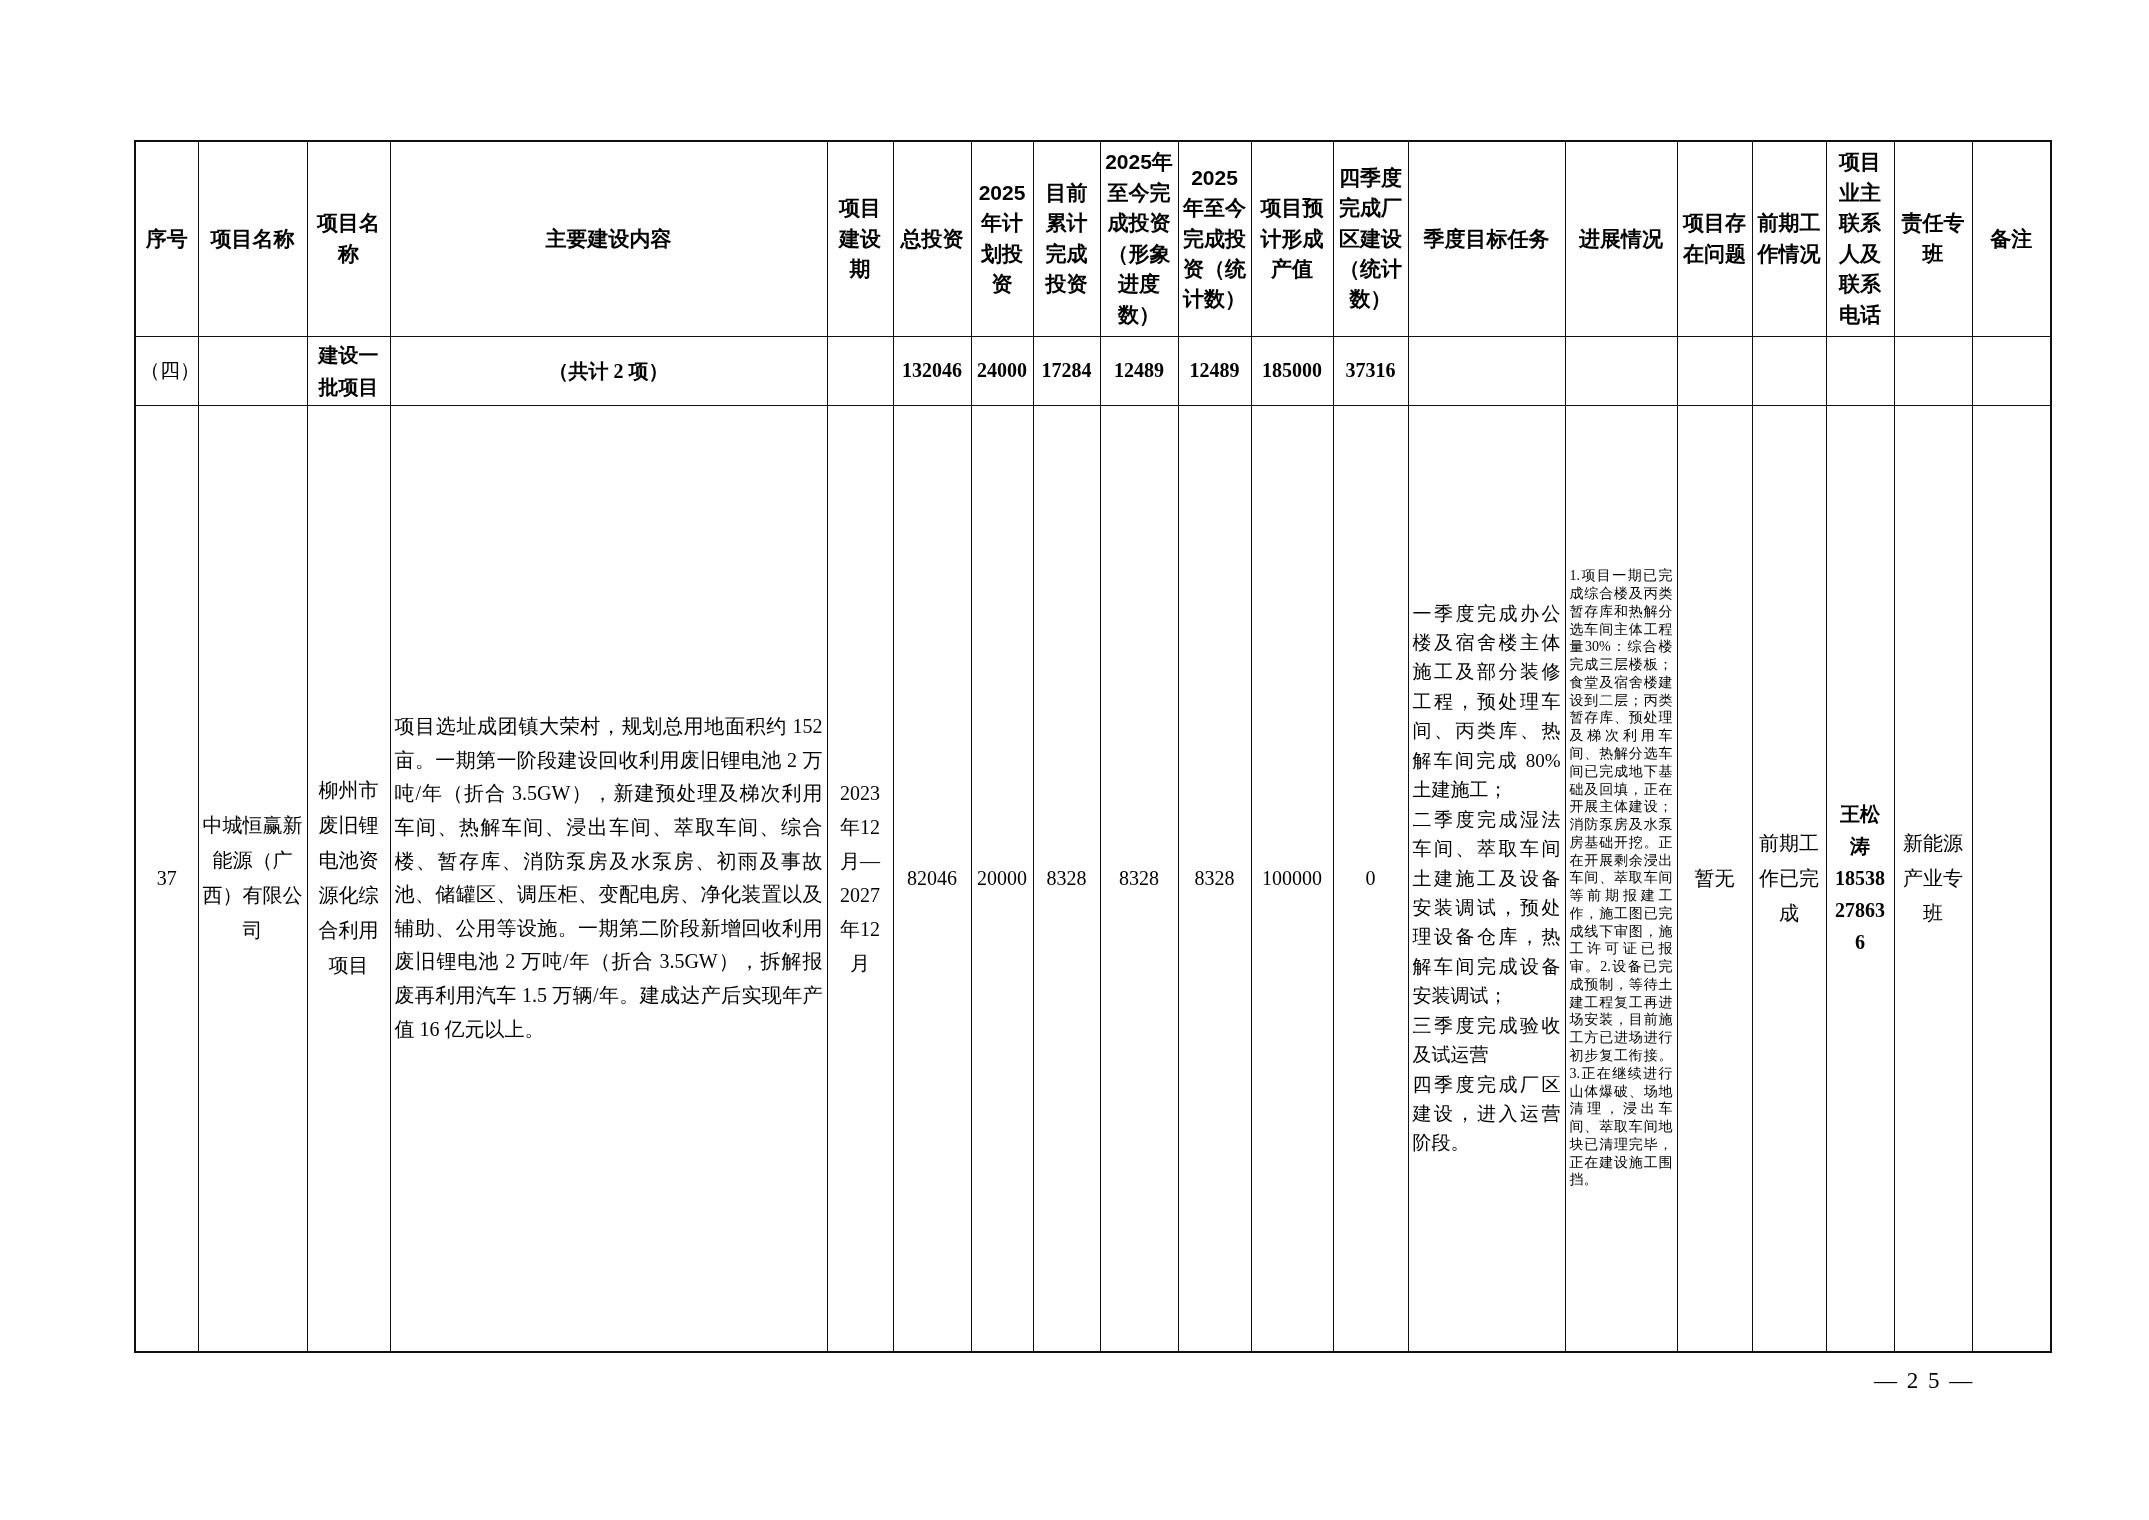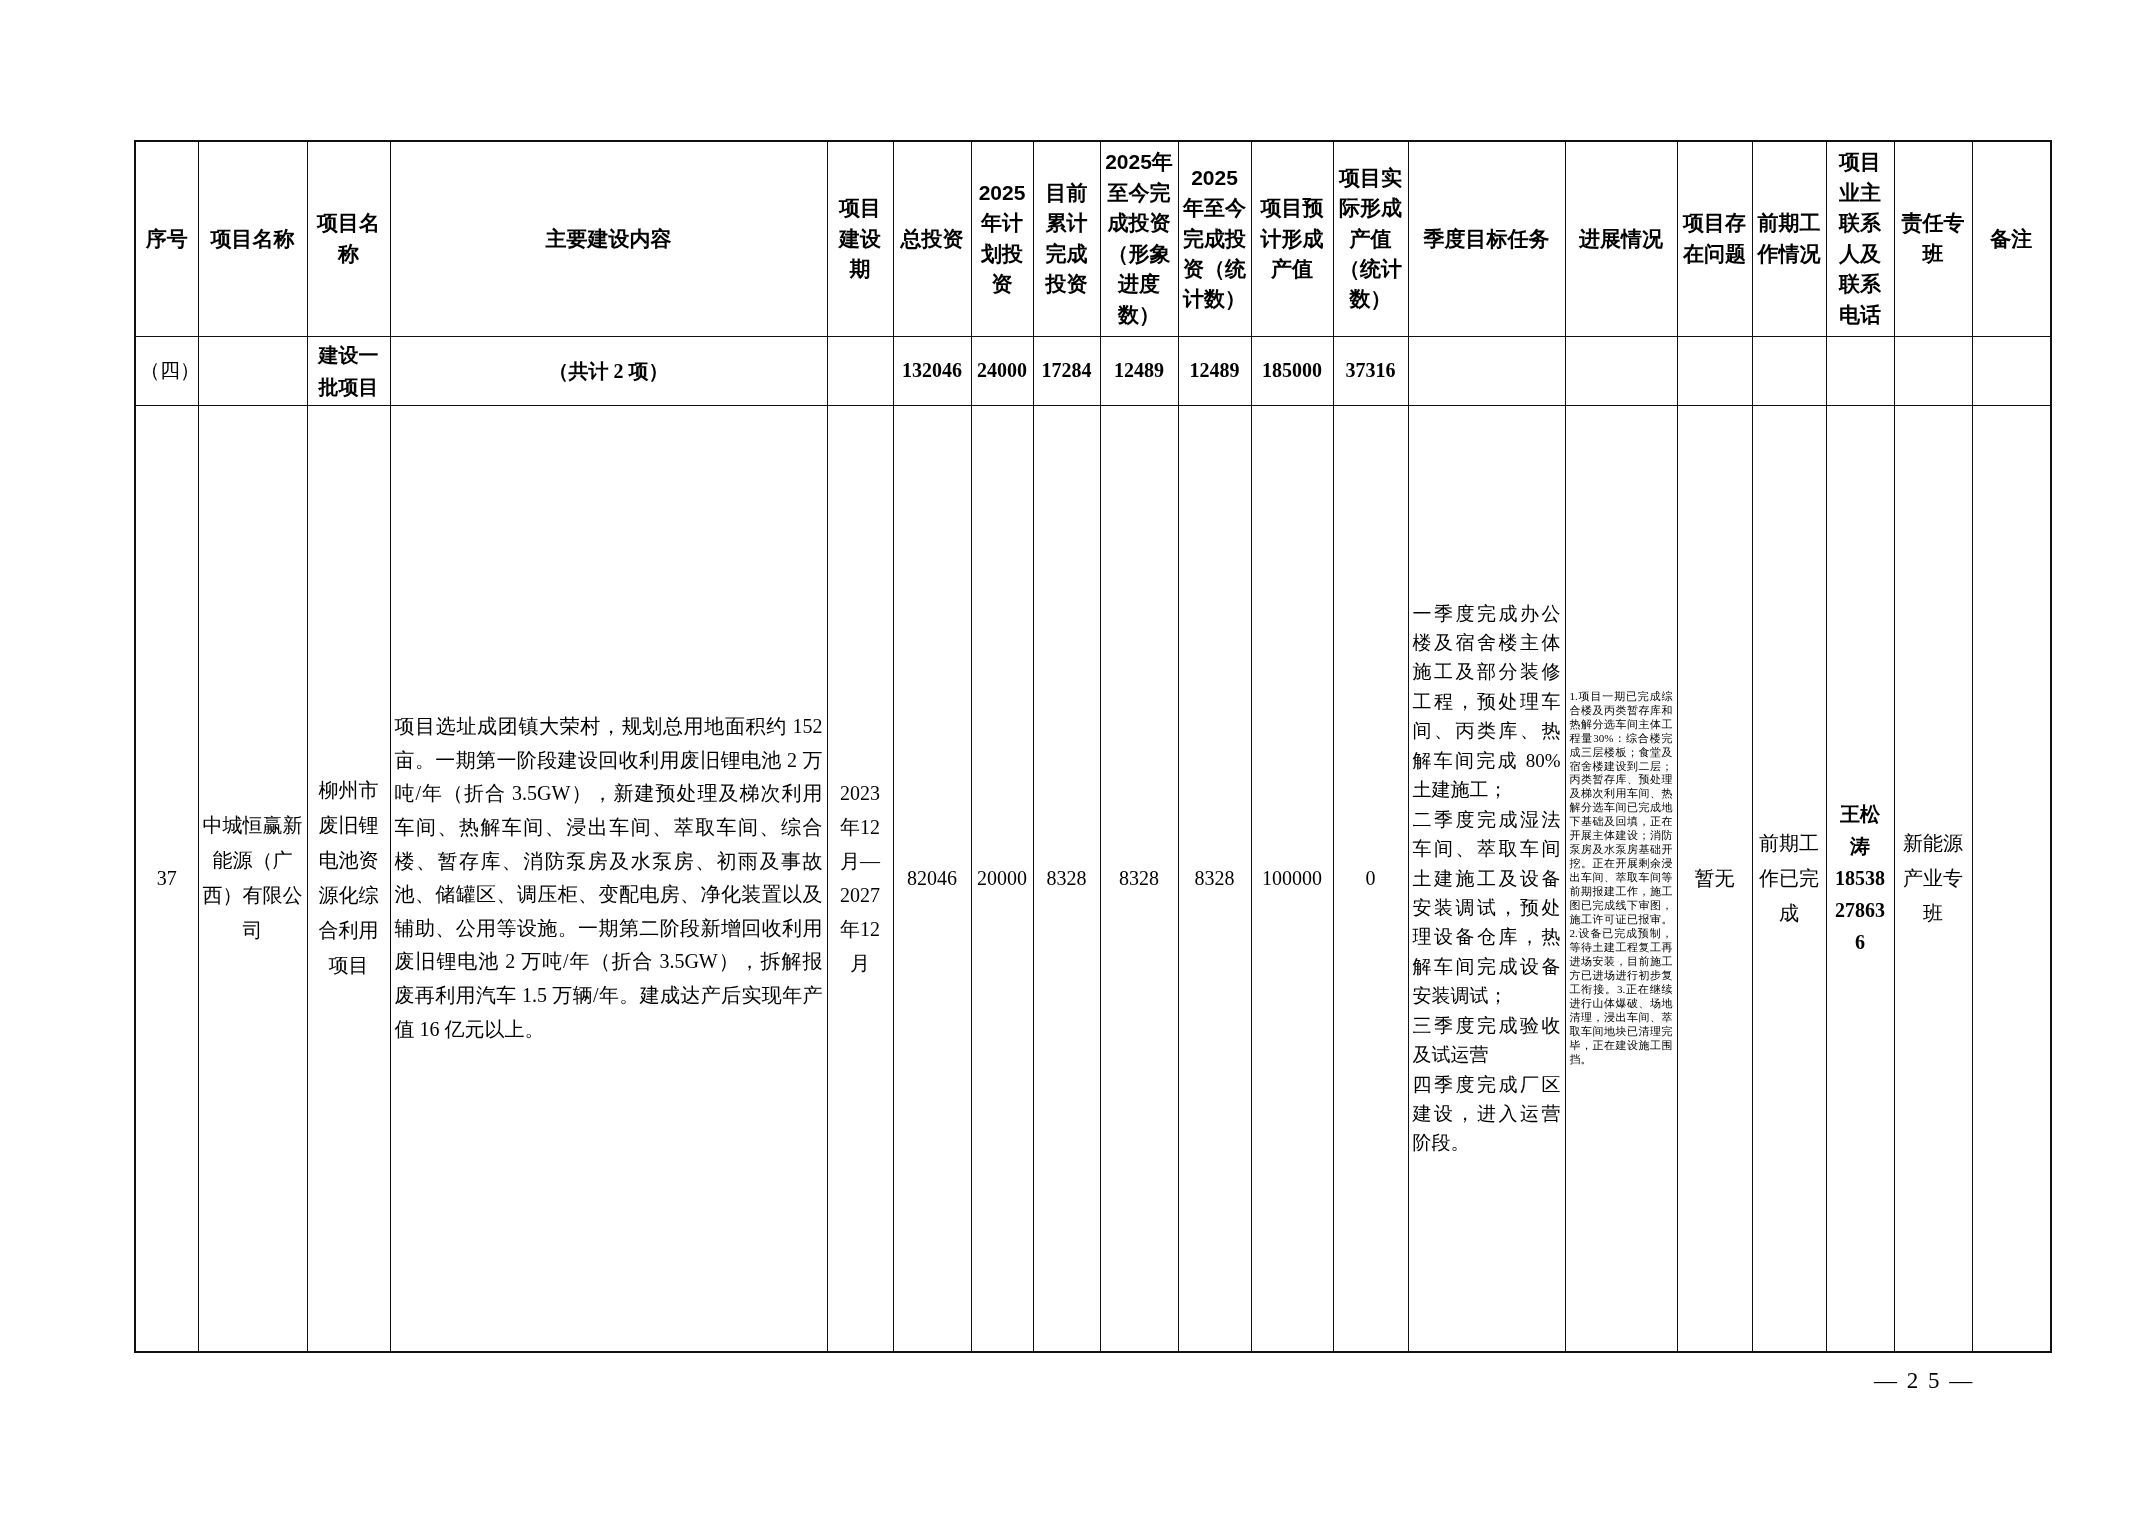--- a/index.html
+++ b/index.html
@@ -15,21 +15,21 @@
   th.h{font-family:"Liberation Sans","DejaVu Sans",sans-serif;
      font-weight:bold;font-size:21px;line-height:1.45;text-align:center;
      font-stretch:normal;}
   td.num{font-size:20px;text-align:center;font-family:"Liberation Serif",serif;}
   td.numb{font-size:20px;text-align:center;font-weight:bold;}
   td.cn{font-size:20px;text-align:center;line-height:1.75;padding:0 6px;}
   td.cnb{font-size:20px;text-align:center;line-height:1.6;font-weight:bold;padding:0 6px;}
   td.content{font-size:20px;text-align:justify;line-height:1.68;padding:0 10px;}
   td.quarter{font-size:19px;text-align:justify;line-height:1.55;
      padding:0 7px;white-space:pre-wrap;margin-left:20px;}
-  td.progress{font-size:11px;text-align:justify;line-height:1.27;padding:1px 6px;}
+  td.progress{font-size:14px;text-align:justify;line-height:1.27;padding:1px 6px;}
   td.period{font-size:20px;text-align:center;line-height:1.7;padding:0 4px;}
   td.contact{font-size:20px;text-align:center;line-height:1.6;
      white-space:pre-wrap;word-break:break-all;padding:0 5px;font-weight:bold;}
   .footer-page{position:absolute;left:1874px;top:1368px;width:150px;
      text-align:left;font-size:23px;font-family:"Liberation Serif",serif;
      letter-spacing:2px;}
 </style>
 </head>
 <body>
 
@@ -64,21 +64,21 @@
       <th class="h">项目名称</th>
       <th class="h">项目名称</th>
       <th class="h">主要建设内容</th>
       <th class="h">项目建设期</th>
       <th class="h">总投资</th>
       <th class="h">2025年计划投资</th>
       <th class="h">目前累计完成投资</th>
       <th class="h">2025年至今完成投资（形象进度数）</th>
       <th class="h">2025年至今完成投资（统计数）</th>
       <th class="h">项目预计形成产值</th>
-      <th class="h">项目实际形成产值（统计数）</th>
+      <th class="h">四季度完成厂区建设（统计数）</th>
       <th class="h">季度目标任务</th>
       <th class="h">进展情况</th>
       <th class="h">项目存在问题</th>
       <th class="h">前期工作情况</th>
       <th class="h">项目业主联系人及联系电话</th>
       <th class="h">责任专班</th>
       <th class="h">备注</th>
     </tr>
 
     <tr style="height:60px;">

